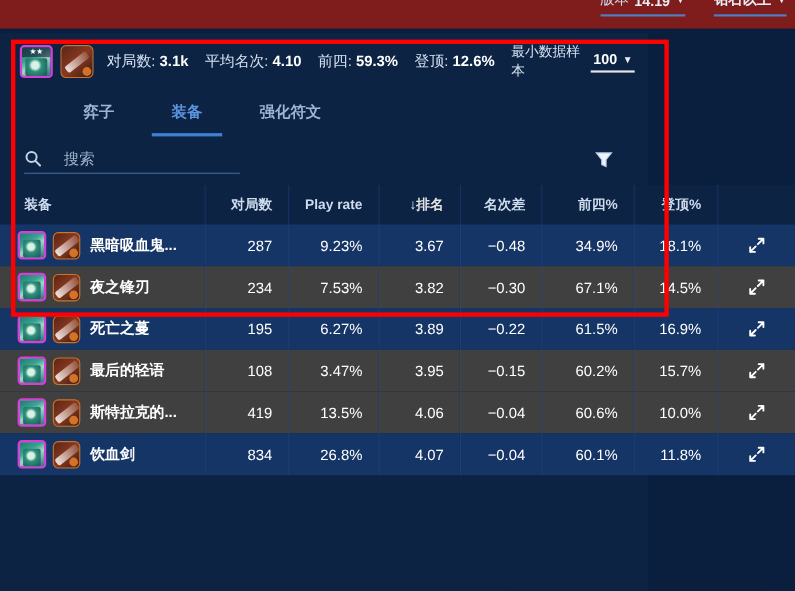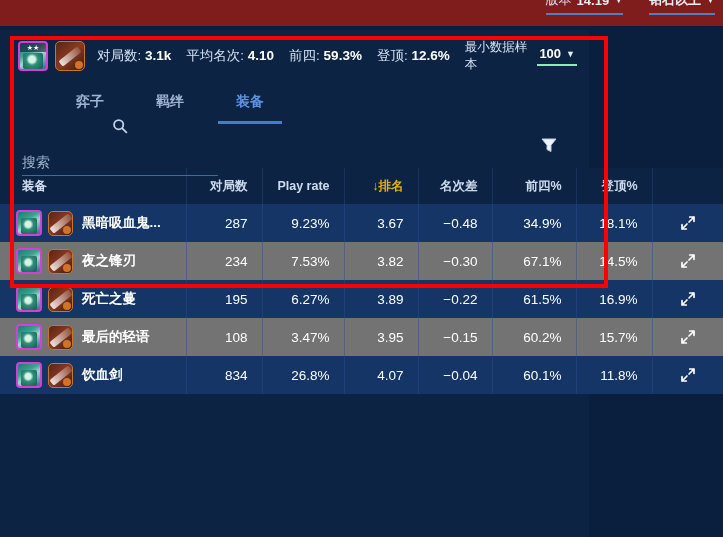--- a/index.html
+++ b/index.html
@@ -80,42 +80,42 @@
 
   .stat { color:#d6e2f2; font-size:13.5px; margin-right:15px; white-space:nowrap; }
   .stat b { color:#ffffff; font-weight:bold; }
 
   .sample-ctrl {
     margin-left:auto; display:flex; align-items:center; gap:7px;
     color:#d6e2f2; font-size:12.5px;
   }
   .sample-val {
     color:#ffffff; font-weight:bold; font-size:13px;
-    border-bottom:2px solid #86efac; padding:0 2px 3px 2px;
+    border-bottom:2px solid #e5e5e5; padding:0 2px 3px 2px;
     display:flex; align-items:center; gap:5px;
   }
 
   
   .tabs { display:flex; padding-left:30px; height:42px; align-items:stretch;margin-left:28px; }
   .tab {
     color:#9fb4d0; font-size:14px; font-weight:bold;
     padding:0 18px; display:flex; align-items:center;
     border-bottom:3px solid transparent; cursor:pointer;
     margin-right:16px;
   }
   .tab.active { color:#5b93e0; border-bottom-color:#3f7fd1; }
 
   
   .search-row {
     display:flex; align-items:center;
     padding:8px 14px 6px 22px; height:44px;
   }
   .search-box {
     display:flex; align-items:center; gap:20px;
-    width:196px; border-bottom:1.5px solid #44699c; padding-bottom:5px;flex-direction:column;
+    width:196px; border-bottom:1.5px solid #44699c; padding-bottom:5px;
   }
   .search-box svg { flex:none; }
   .search-input {
     background:transparent; border:none; outline:none;
     color:#b9c8dd; font-size:14px; width:100%;
     font-family:"Liberation Sans", sans-serif;
   }
   .search-input::placeholder { color:#9fb2cb; }
   .filter-btn { margin-left:auto; margin-right:16px; cursor:pointer; }
 
@@ -123,25 +123,25 @@
   table { width:100%; border-collapse:collapse; table-layout:fixed; }
   thead th {
     color:#cfdcee; font-size:12.5px; font-weight:bold;
     height:36px; text-align:right; padding-right:14px;
     background:#0c2344;
     border-right:1px solid #173463;
     white-space:nowrap;
   }
   thead th:last-child { border-right:none; }
   thead th.name-col { text-align:left; padding-left:22px; }
-  thead th.sorted { color:#eab308; }
+  thead th.sorted { color:#e5e5e5; }
   thead th.icon-col { border-right:none; }
 
   tbody tr { height:38px; }
-  tbody tr.odd  { background:#737373; }
+  tbody tr.odd  { background:#404040; }
   tbody tr.even { background:#143565; }
   tbody td {
     color:#ffffff; font-size:13.5px; font-weight:normal;
     text-align:right; padding-right:14px;
     border-right:1px solid rgba(40,80,140,.45);
     white-space:nowrap;
   }
   tbody td:last-child { border-right:none; }
   td.name-col {
     text-align:left; padding-left:16px; font-weight:normal;
@@ -220,25 +220,25 @@
         <span>100</span>
         <span class="caret">▼</span>
       </span>
     </div>
   </div>
 
   <div class="tabs">
     <div class="tab">
         <span>弈子</span>
       </div>
-    <div class="tab">
-        <span>羁绊</span>
-      </div>
     <div class="tab active">
         <span>装备</span>
+      </div>
+    <div class="tab">
+        <span>强化符文</span>
       </div>
   </div>
 
   <div class="search-row">
     <div class="search-box">
       <svg width="16" height="16" viewBox="0 0 16 16">
         <circle cx="6.7" cy="6.7" r="4.6" fill="none" stroke="#c3d2e6" stroke-width="1.8"></circle>
         <line x1="10.3" y1="10.3" x2="14.4" y2="14.4" stroke="#c3d2e6" stroke-width="1.8" stroke-linecap="round"></line>
       </svg>
       <input class="search-input" type="text" placeholder="搜索" style="">
@@ -369,20 +369,44 @@
         <td>60.2%</td>
         <td>15.7%</td>
         <td class="expand">
           <svg width="16" height="16" viewBox="0 0 16 16">
             <path d="M14 2 L9 7 M14 2 L14 6.3 M14 2 L9.7 2 M2 14 L7 9 M2 14 L2 9.7 M2 14 L6.3 14" stroke="#ffffff" stroke-width="1.7" fill="none" stroke-linecap="round"></path>
           </svg>
         </td>
       </tr>
 
 
+      <tr class="odd">
+        <td class="name-col">
+          <div class="namecell">
+            <div class="champ-icon sm">
+                <div class="face"></div>
+              </div>
+            <div class="item-icon sm">
+                <div class="blade"></div>
+              </div>
+            <span class="label">斯特拉克的...</span>
+          </div>
+        </td>
+        <td>419</td>
+        <td>13.5%</td>
+        <td>4.06</td>
+        <td>−0.04</td>
+        <td>60.6%</td>
+        <td>10.0%</td>
+        <td class="expand">
+          <svg width="16" height="16" viewBox="0 0 16 16">
+            <path d="M14 2 L9 7 M14 2 L14 6.3 M14 2 L9.7 2 M2 14 L7 9 M2 14 L2 9.7 M2 14 L6.3 14" stroke="#ffffff" stroke-width="1.7" fill="none" stroke-linecap="round"></path>
+          </svg>
+        </td>
+      </tr>
 
       <tr class="even">
         <td class="name-col">
           <div class="namecell">
             <div class="champ-icon sm">
                 <div class="face"></div>
               </div>
             <div class="item-icon sm">
                 <div class="blade"></div>
               </div>

